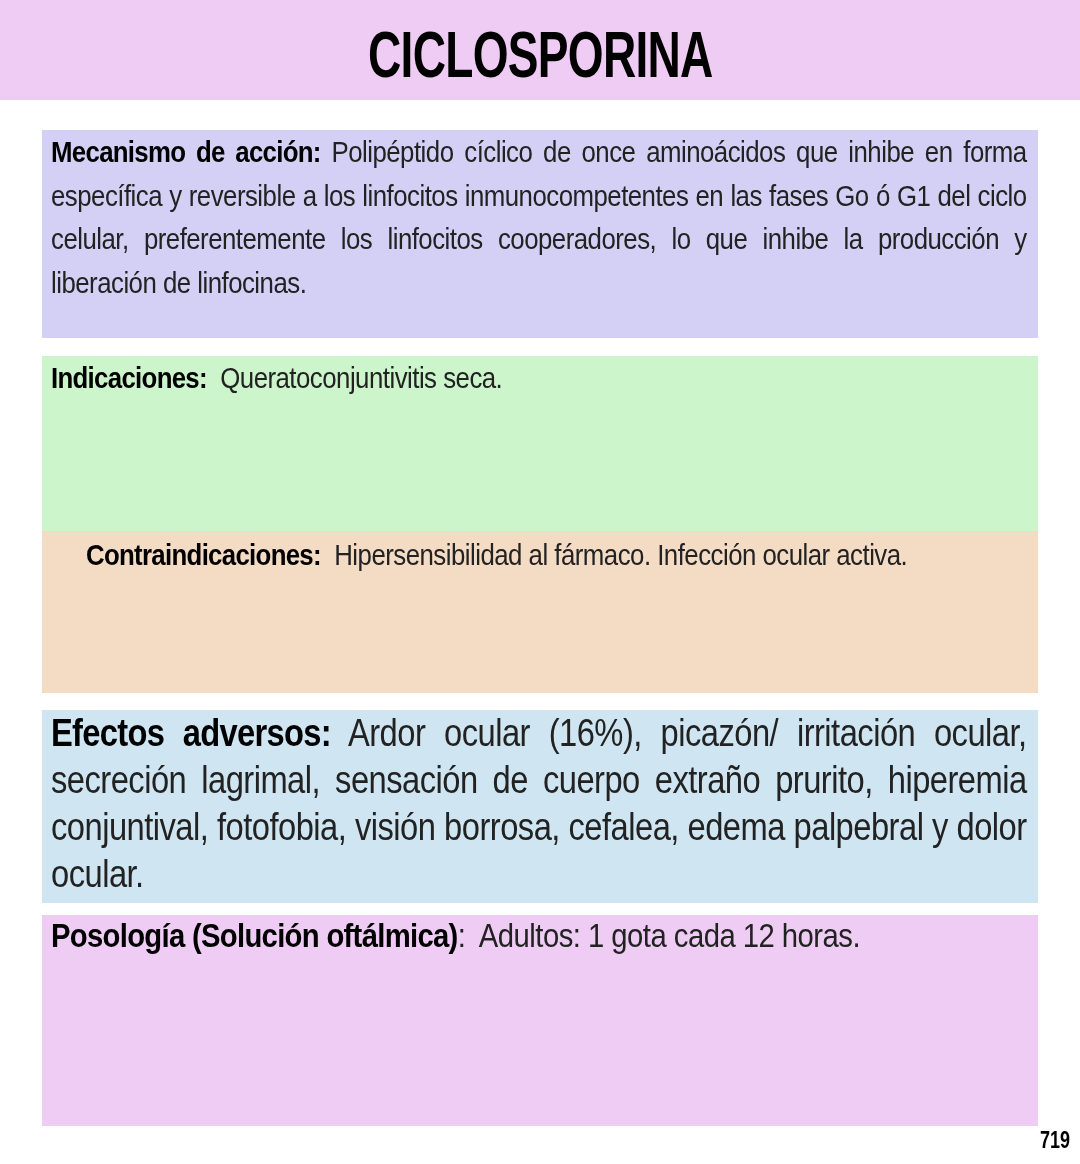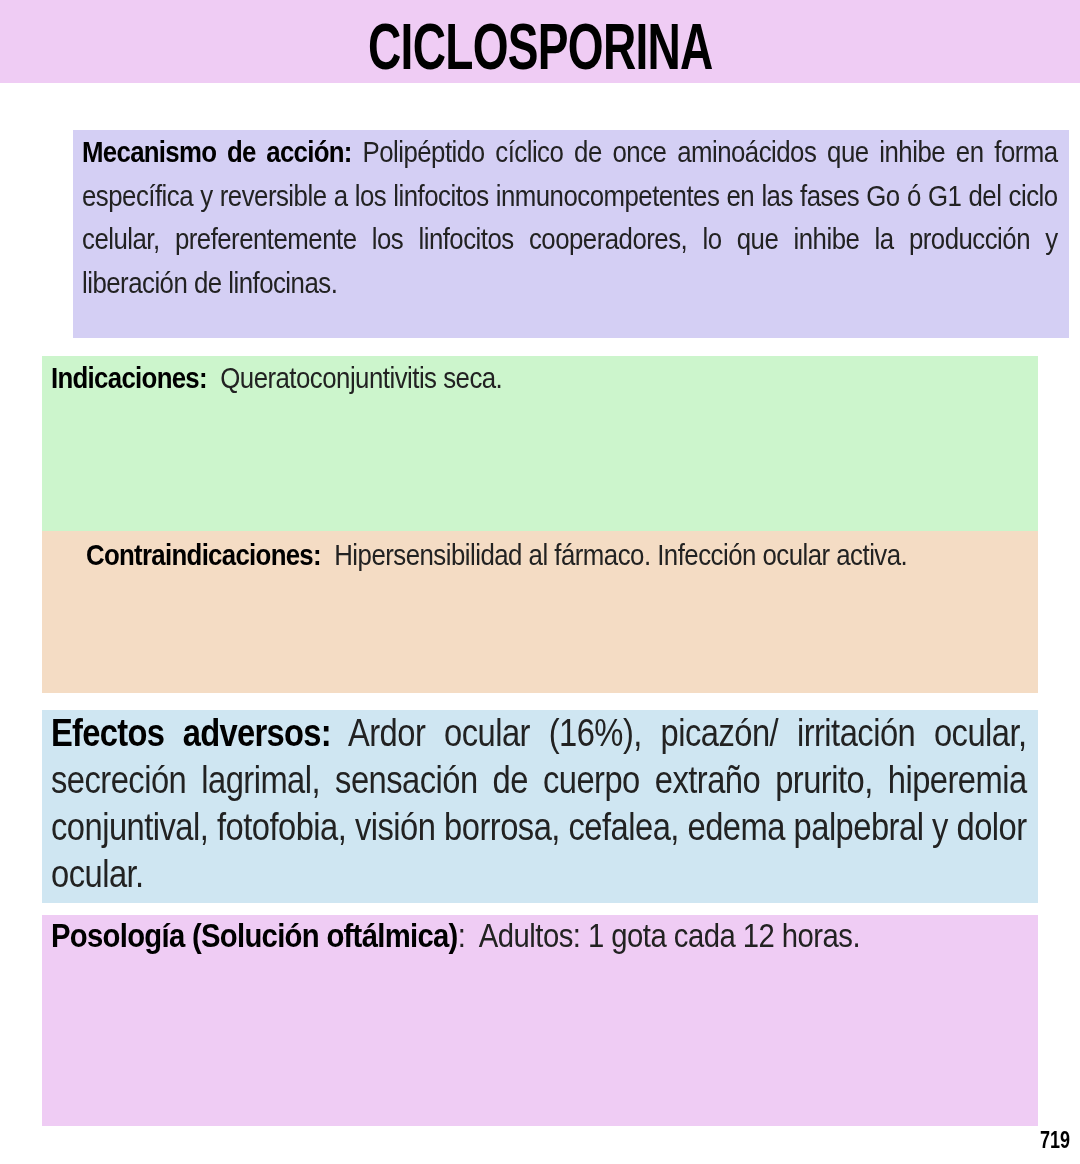--- a/index.html
+++ b/index.html
@@ -1,38 +1,38 @@
 <!DOCTYPE html>
 <html><head>
 <meta charset="utf-8">
 <style>
   html, body { margin:0; padding:0; }
   body {
     width:1080px; height:1164px; background:#ffffff; position:relative; overflow:hidden;
     font-family:"Liberation Sans", sans-serif; color:#1a1a1a;
   }
   .header {
-    position:absolute; left:0; top:0; width:1080px; height:83px;
+    position:absolute; left:0; top:0; width:1080px; height:100px;
     background:#efccf4; display:flex; align-items:center; justify-content:center;
   }
   .title {
     font-family:"Liberation Sans", sans-serif; font-weight:bold; font-size:64px;
     letter-spacing:-1px; color:#000; transform:scaleX(0.72); transform-origin:center;
     line-height:1; margin-top:10px;
   }
   .box {
     position:absolute; left:42px; width:996px; box-sizing:border-box;
     padding:0 9px 0 9px;
     font-size:30px; line-height:43px; text-align:justify; color:#222;
     letter-spacing:-0.6px;
   }
   .box .inner { transform:scaleX(0.86); transform-origin:left top; width:116%; }
   .label { font-weight:bold; color:#000; letter-spacing:-0.8px; }
   .mech { top:130px; height:208px; background:#d4cff4; }
-  .mech { line-height:43.5px; padding-top:-2px;margin-left:31px; }
+  .mech { line-height:43.5px; padding-top:-2px; }
   .indic { top:356px; height:196px; background:#ccf5cc; }
   .contra { top:531px; height:162px; background:#f4dcc4; line-height:47px;padding-left:44px; }
   .efectos { top:710px; height:193px; background:#cfe6f2; font-size:38px; line-height:47px; }
   .poso { top:915px; height:211px; background:#efccf4; font-size:34px; line-height:40px; }
   .page-num {
     position:absolute; left:1040px; top:1126px; font-weight:bold; font-size:24px; color:#000;
     transform:scaleX(0.75); transform-origin:left top;
   }
 </style>
 </head>

